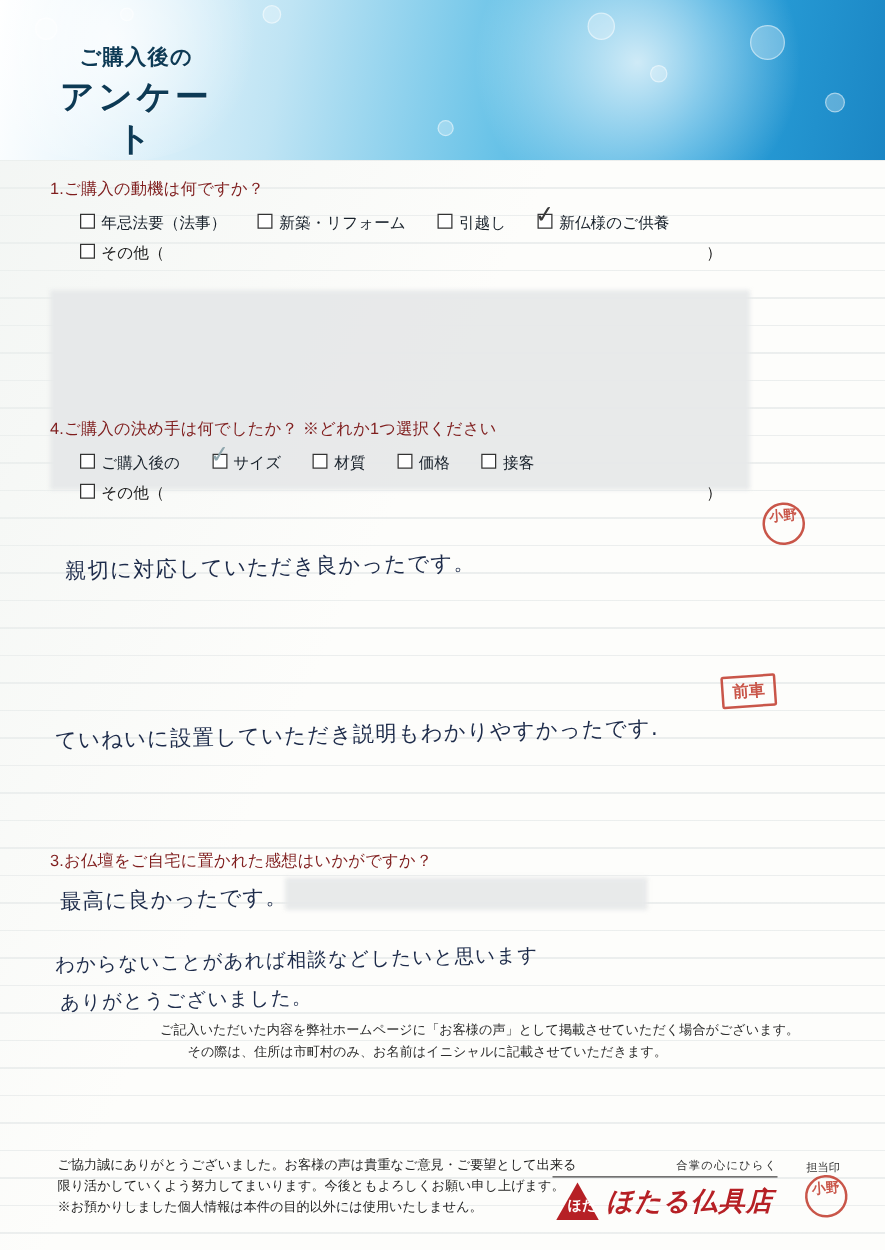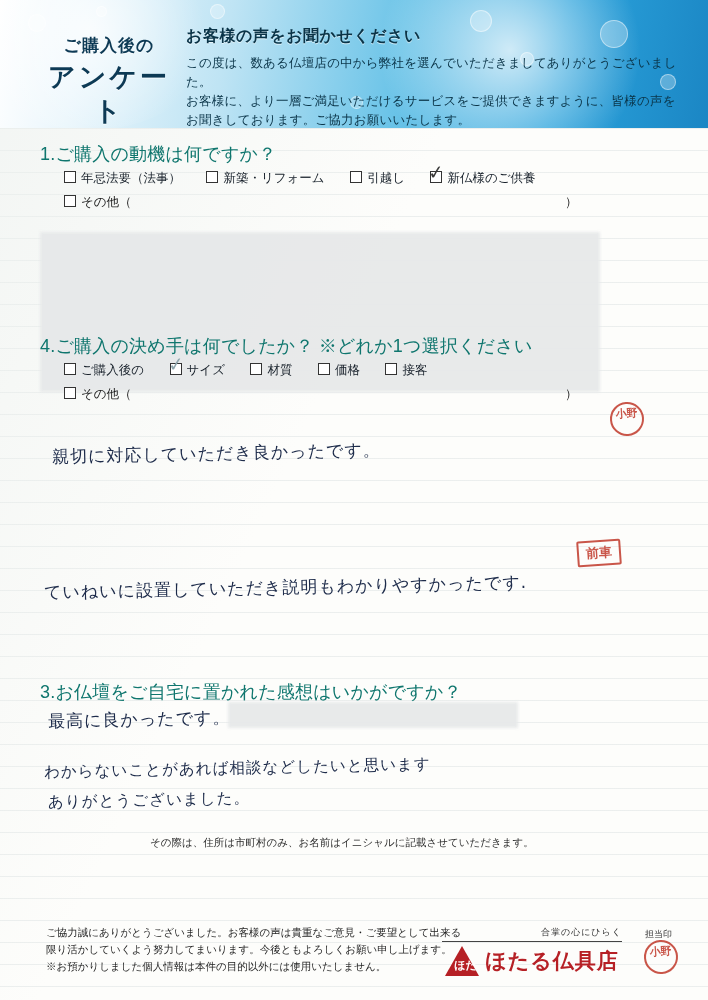--- a/index.html
+++ b/index.html
@@ -96,22 +96,22 @@
   }
   .paper-tint {
     position: absolute;
     inset: 0;
     background: linear-gradient(115deg, rgba(235,240,238,0.55) 0%, rgba(255,255,255,0) 40%);
     pointer-events: none;
   }
 
   .q {
     position: absolute;
-    font-size: 18px;
-    color: #0f766e;
+    font-size: 13px;
+    color: #7f1d1d;
     letter-spacing: 0.2px;
     white-space: nowrap;
   }
   .opts {
     position: absolute;
     font-size: 12.5px;
     color: #17202a;
     white-space: nowrap;
   }
   .opt {
@@ -263,20 +263,21 @@
     color: #fff;
     font-size: 11px;
     font-weight: bold;
     line-height: 12px;
   }
   .logo .name {
     font-size: 21px;
     font-weight: bold;
     color: #b62025;
     letter-spacing: 1px;
+    font-style: italic;
   }
   .footer-seal-label {
     position: absolute;
     right: 36px;
     top: 14px;
     font-size: 9px;
     color: #333;
   }
 </style>
 </head>
@@ -292,26 +293,20 @@
   <div class="bubble" style="left:600px; top:20px; width:26px; height:26px;"></div>
   <div class="bubble" style="left:660px; top:74px; width:14px; height:14px;"></div>
   <div class="bubble" style="left:350px; top:96px; width:11px; height:11px;"></div>
   <div class="bubble" style="left:210px; top:4px; width:13px; height:13px;"></div>
 
   <div class="header-left">
     <div class="l1">ご購入後の</div>
     <div class="l2">アンケート</div>
   </div>
 
-  <div class="header-right">
-    <div class="htitle">お客様の声をお聞かせください</div>
-    <div class="hline">この度は、数ある仏壇店の中から弊社を選んでいただきましてありがとうございました。</div>
-    <div class="hline">お客様に、より一層ご満足いただけるサービスをご提供できますように、皆様の声を</div>
-    <div class="hline">お聞きしております。ご協力お願いいたします。</div>
-  </div>
 </div>
 
 <div class="sheet">
   <div class="rules"></div>
   <div class="paper-tint"></div>
 
   <div class="q" style="left:40px; top:14px;">1.ご購入の動機は何ですか？</div>
   <div class="opts" style="left:64px; top:42px;">
     <span class="opt"><span class="box"></span><span>年忌法要（法事）</span></span>
     <span class="opt"><span class="box"></span><span>新築・リフォーム</span></span>
@@ -346,20 +341,21 @@
 
   <div class="seal rect" style="left:577px; top:412px;">前車</div>
   <div class="hw" style="left:44px; top:448px;">ていねいに設置していただき説明もわかりやすかったです.</div>
 
   <div class="q" style="left:40px; top:552px;">3.お仏壇をご自宅に置かれた感想はいかがですか？</div>
   <div class="hw" style="left:48px; top:580px;">最高に良かったです。</div>
   <div class="redact" style="left:228px; top:574px; width:290px; height:26px;"></div>
   <div class="hw sm" style="left:44px; top:630px;">わからないことがあれば相談などしたいと思います</div>
   <div class="hw sm" style="left:48px; top:662px;">ありがとうございました。</div>
 
+  <div class="note" style="left:128px; top:688px;">ご記入いただいた内容を弊社ホームページに「お客様の声」として掲載させていただく場合がございます。</div>
   <div class="note" style="left:150px; top:706px;">その際は、住所は市町村のみ、お名前はイニシャルに記載させていただきます。</div>
 
   <div class="footer">
     <div class="footer-text">
       <div>ご協力誠にありがとうございました。お客様の声は貴重なご意見・ご要望として出来る</div>
       <div>限り活かしていくよう努力してまいります。今後ともよろしくお願い申し上げます。</div>
       <div>※お預かりしました個人情報は本件の目的以外には使用いたしません。</div>
     </div>
     <div class="logo">
       <div class="tagline">合掌の心にひらく</div>

